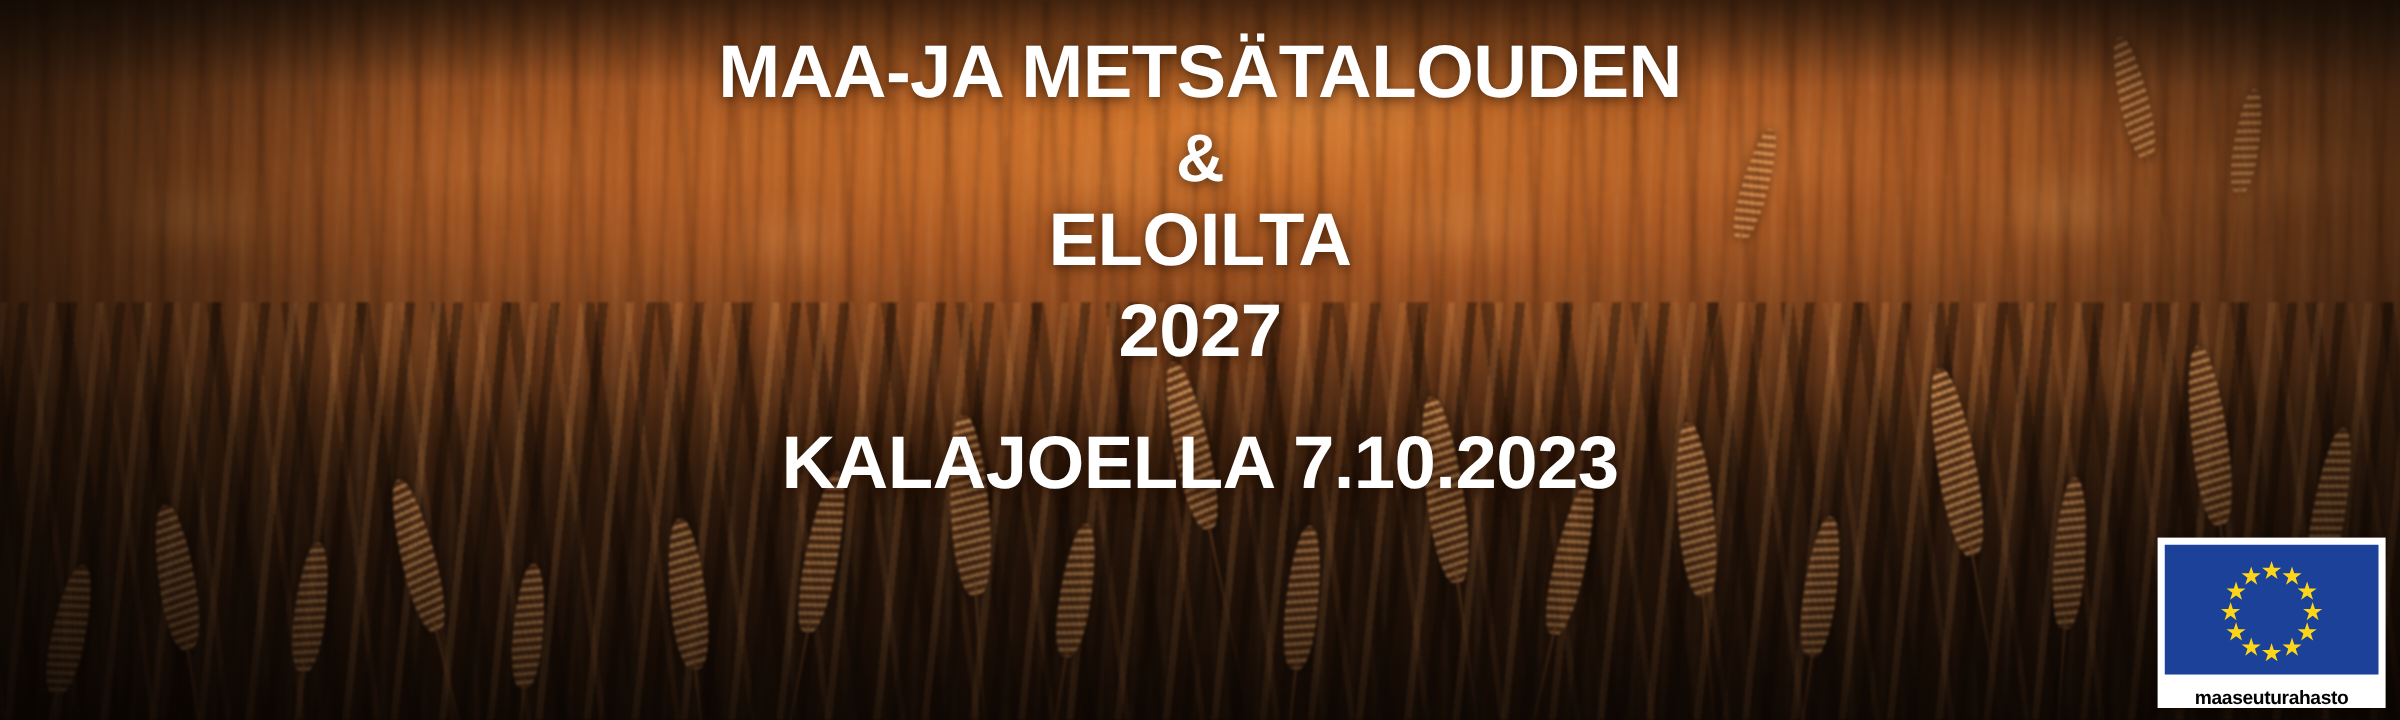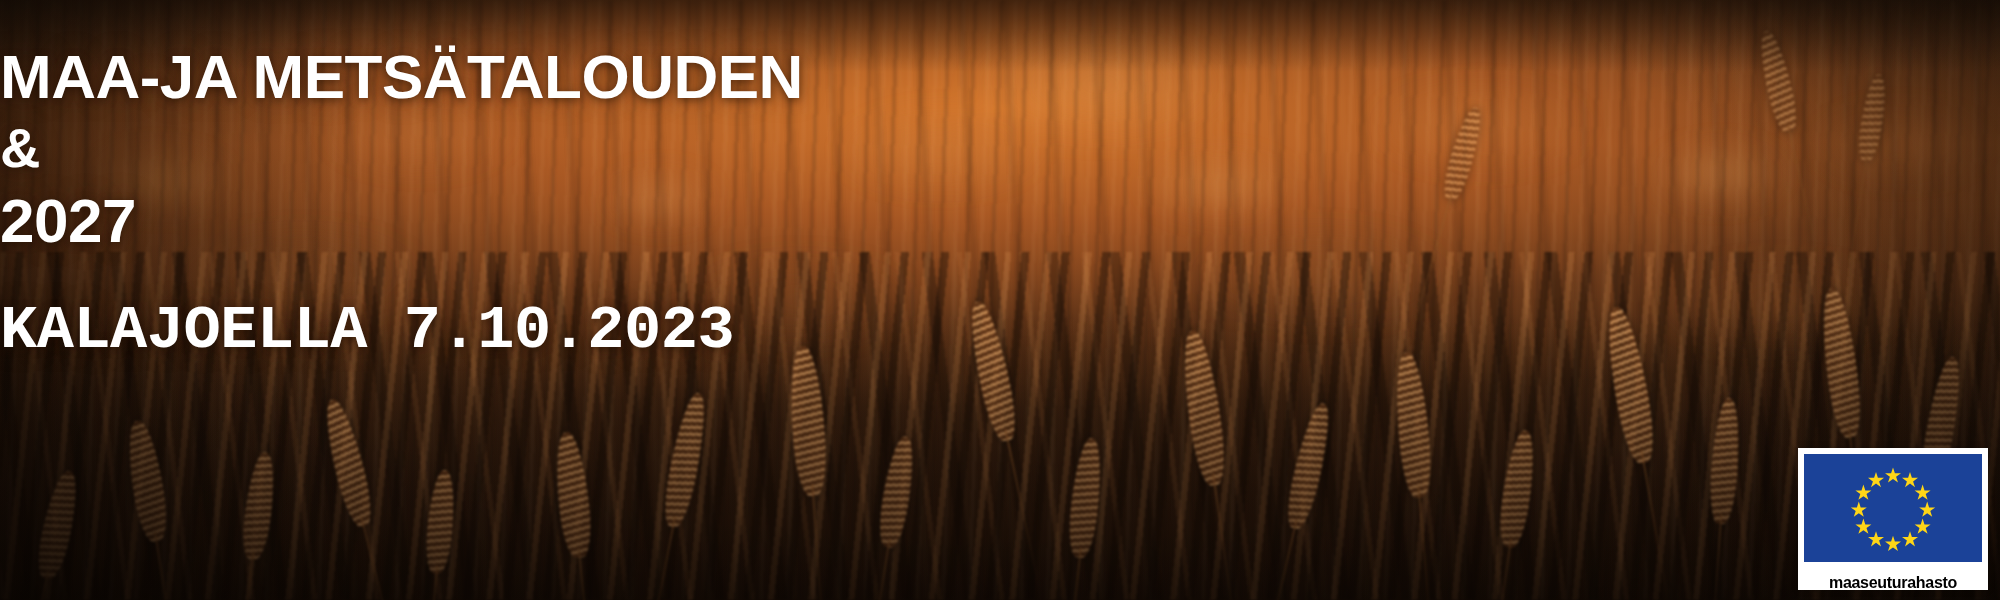--- a/index.html
+++ b/index.html
@@ -114,38 +114,38 @@
   .bg-vignette {
     background:
       radial-gradient(ellipse 95% 110% at 50% 42%, rgba(0,0,0,0) 42%, rgba(0,0,0,0.30) 74%, rgba(0,0,0,0.62) 100%),
       linear-gradient(180deg, rgba(18,10,4,0.62) 0%, rgba(0,0,0,0) 12%, rgba(0,0,0,0) 52%, rgba(14,7,3,0.45) 88%, rgba(10,5,2,0.62) 100%),
       linear-gradient(90deg, rgba(12,6,2,0.55) 0%, rgba(0,0,0,0) 18%, rgba(0,0,0,0) 84%, rgba(12,6,2,0.35) 100%);
   }
 
   
   #text-block {
     position:absolute; inset:0;
-    display:flex; flex-direction:column; align-items:flex-start;
-    padding-top:32px;
+    display:flex; flex-direction:column; align-items:center;
+    padding-top:16px;
     z-index:5;
   }
   .line {
     color:#ffffff;
     font-weight:700;
     letter-spacing:-0.5px;
     line-height:1.0;
     text-shadow:0 2px 9px rgba(30,12,2,0.55), 0 0 26px rgba(40,18,4,0.35);
     white-space:nowrap;
   }
   .l1 { font-size:62px; margin-top:14px; }
   .l2 { font-size:62px; margin-top:14px; }
   .l3 { font-size:56px; margin-top:12px; }
   .l4 { font-size:62px; margin-top:10px; }
   .l5 { font-size:62px; margin-top:14px; }
-  .l6 { font-size:62px; margin-top:48px;font-family:Liberation Mono, monospace; }
+  .l6 { font-size:62px; margin-top:48px; }
 
   
   #logo {
     position:absolute;
     left:1798px; top:448px;
     width:190px; height:142px;
     background:#ffffff;
     padding:6px 6px 0 6px;
     z-index:10;
     display:flex; flex-direction:column;
@@ -200,20 +200,21 @@
   <div class="ear" style="left:44px;   top:470px; width:28px; height:110px; transform:rotate(12deg);"></div>
   <div class="ear" style="left:1452px; top:106px; width:22px; height:96px;  transform:rotate(16deg); opacity:.75;"></div>
   <div class="ear" style="left:1766px; top:30px;  width:24px; height:104px; transform:rotate(-13deg); opacity:.8;"></div>
   <div class="ear" style="left:1862px; top:74px;  width:21px; height:88px;  transform:rotate(9deg); opacity:.7;"></div>
 
   <div class="bg-layer bg-vignette"></div>
 
   <div id="text-block">
     <div class="line l1">MAA-JA METSÄTALOUDEN</div>
     <div class="line l3">&amp;</div>
+    <div class="line l4">ELOILTA</div>
     <div class="line l5">2027</div>
     <div class="line l6">KALAJOELLA 7.10.2023</div>
   </div>
 
   <div id="logo">
     <div id="eu-flag">
       <svg viewBox="0 0 178 108" xmlns="http://www.w3.org/2000/svg" aria-hidden="true">
         <rect x="0" y="0" width="178" height="108" fill="#1b4298"></rect>
         <g fill="#ffd617">
 

